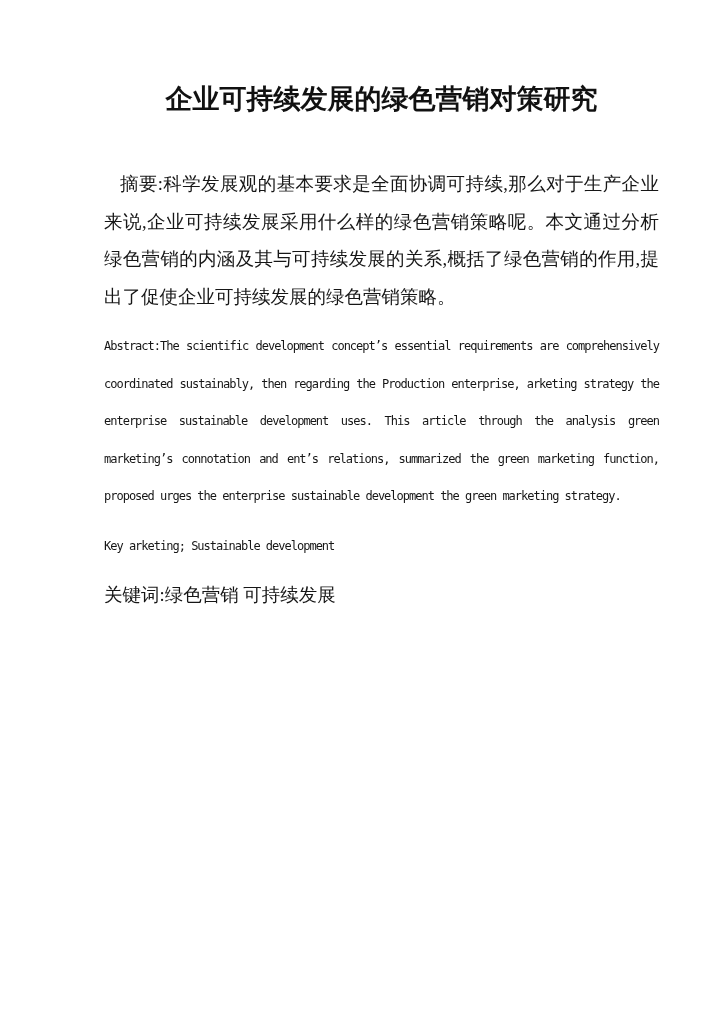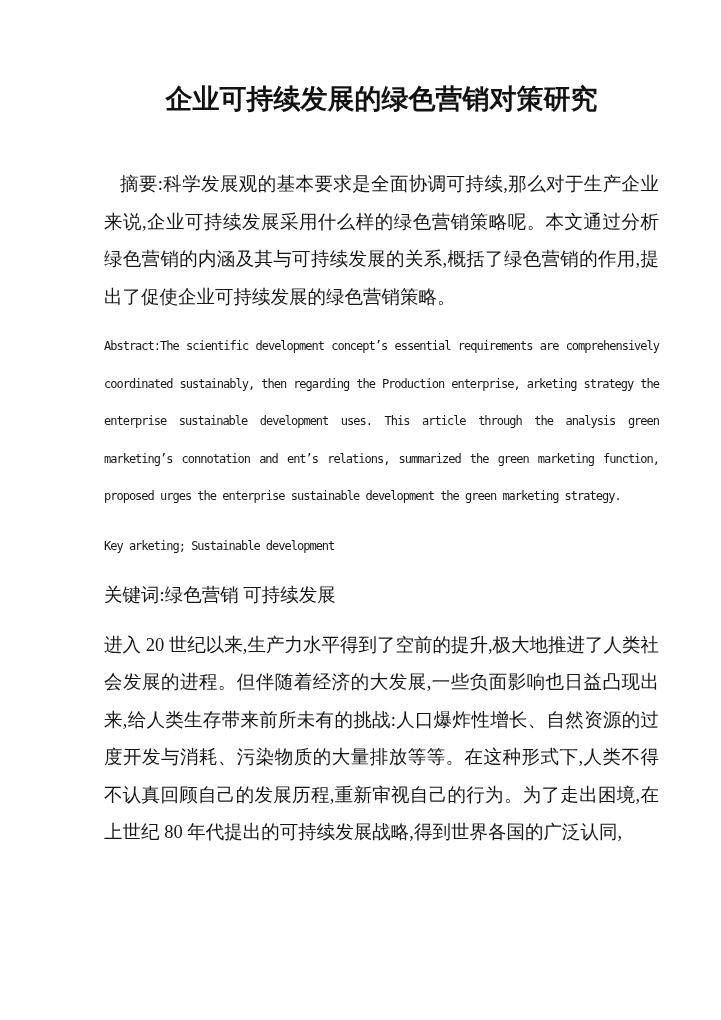--- a/index.html
+++ b/index.html
@@ -56,15 +56,14 @@
   <h1 class="doc-title">企业可持续发展的绿色营销对策研究</h1>
 
   <p class="para cjk first-indent">摘要:科学发展观的基本要求是全面协调可持续,那么对于生产企业来说,企业可持续发展采用什么样的绿色营销策略呢。本文通过分析绿色营销的内涵及其与可持续发展的关系,概括了绿色营销的作用,提出了促使企业可持续发展的绿色营销策略。</p>
 
   <p class="para latin">Abstract:The scientific development concept’s essential requirements are comprehensively coordinated sustainably, then regarding the Production enterprise, arketing strategy the enterprise sustainable development uses. This article through the analysis green marketing’s connotation and ent’s relations, summarized the green marketing function, proposed urges the enterprise sustainable development the green marketing strategy.</p>
 
   <p class="para latin">Key arketing; Sustainable development</p>
 
   <p class="para cjk">关键词:绿色营销 可持续发展</p>
 
-  <p class="para cjk">进入 20 世纪以来,生产力水平得到了空前的提升,极大地推进了人类社会发展的进程。但伴随着经济的大发展,一些负面影响也日益凸现出来,给人类生存带来前所未有的挑战:人口爆炸性增长、自然资源的过度开发与消耗、污染物质的大量排放等等。在这种形式下,人类不得不认真回顾自己的发展历程,重新审视自己的行为。为了走出困境,在上世纪 80 年代提出的可持续发展战略,得到世界各国的广泛认同,</p>
 
 </div>
 
 </body></html>

